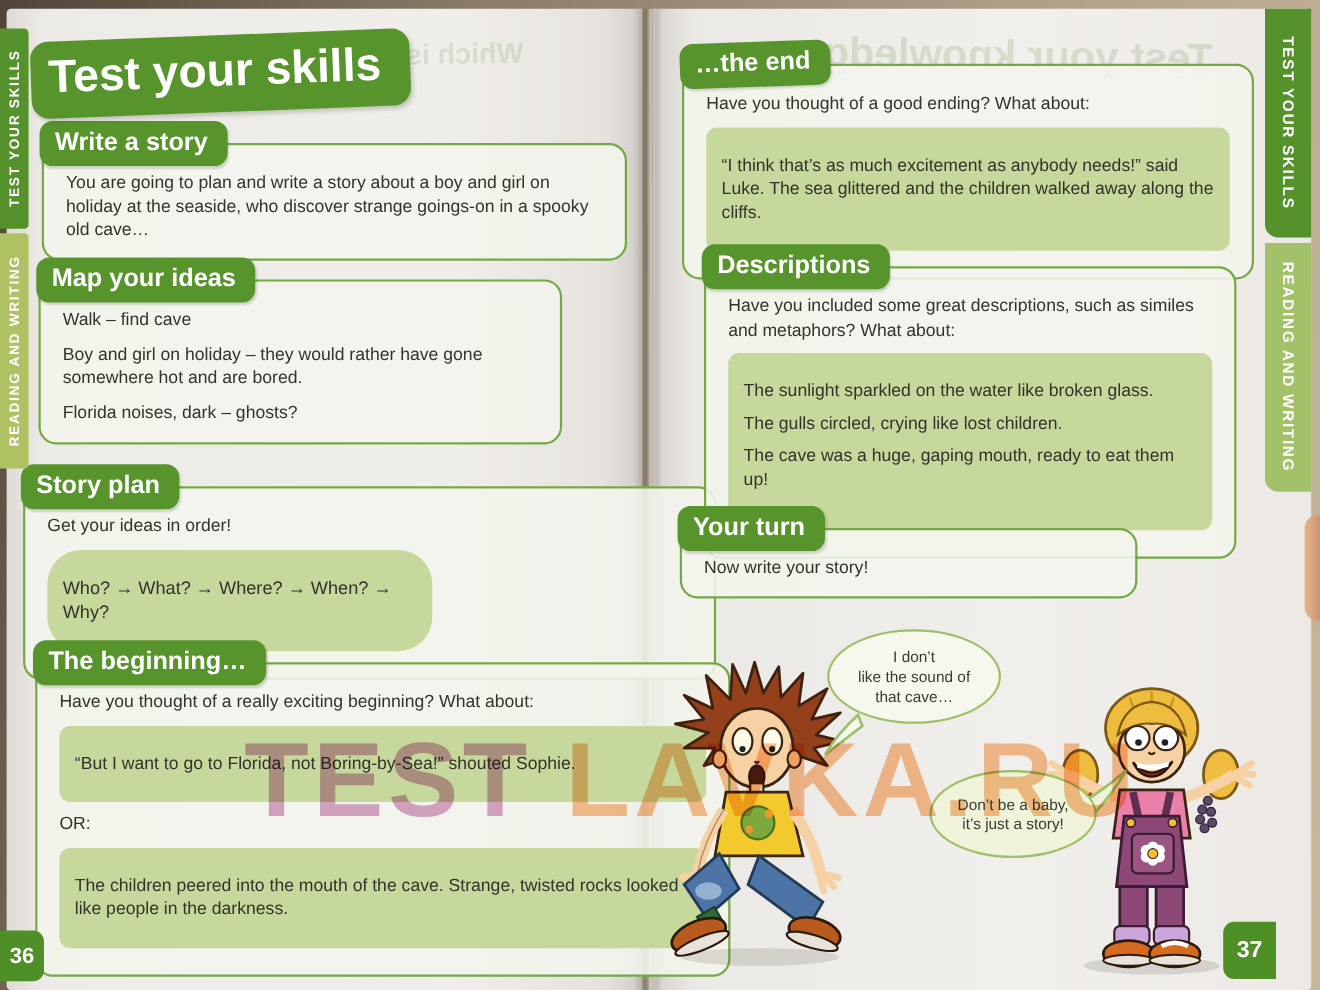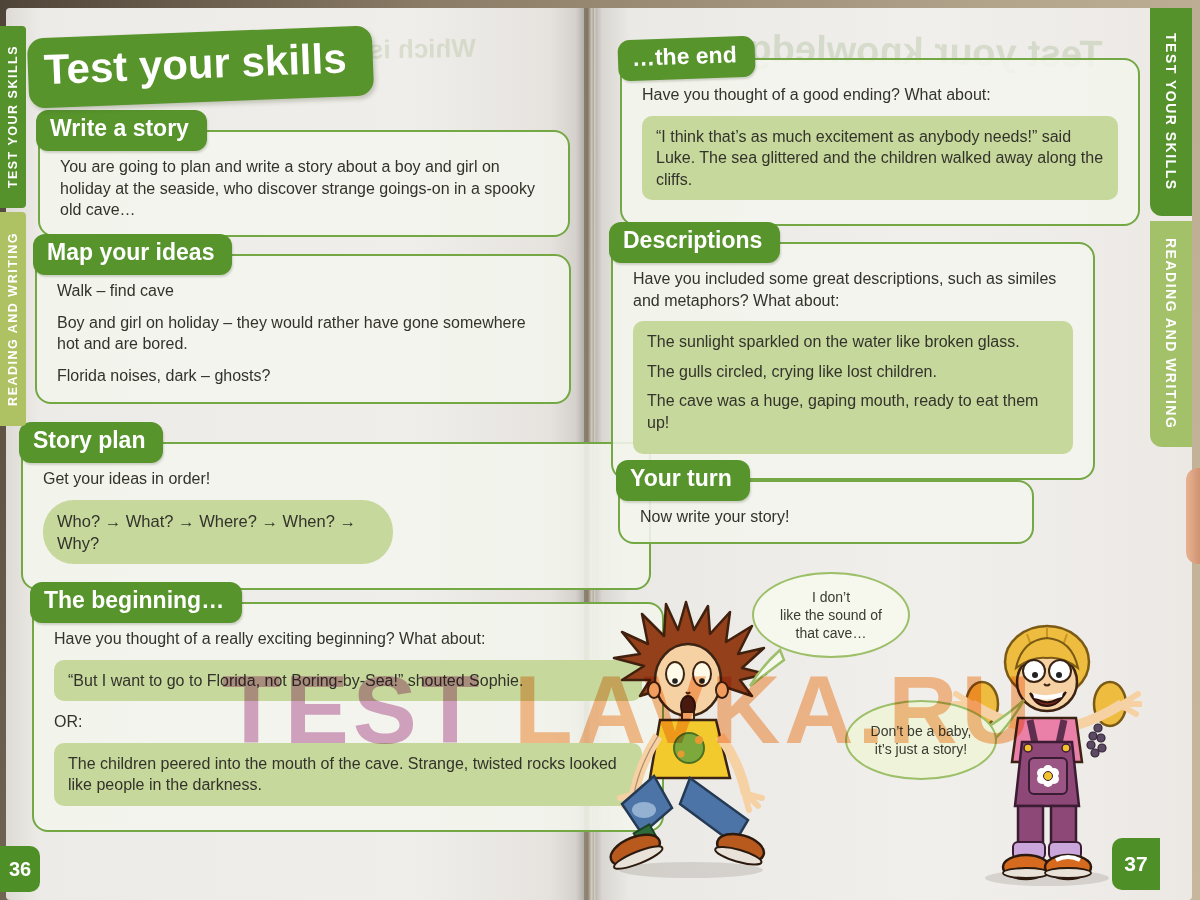--- a/index.html
+++ b/index.html
@@ -66,21 +66,21 @@
     position:absolute; top:-22px; left:-4px;
     background:#57942c; color:#fff; font-weight:bold; font-size:23px;
     padding:5px 18px 9px 14px; border-radius:12px;
     white-space:nowrap;
     box-shadow: 1px 2px 2px rgba(60,70,40,0.2);
   }
   .panel-body { padding:24px 20px 14px 20px; font-size:16px; line-height:1.35; color:#33332b; }
   .panel-body p { margin-bottom:10px; }
   .hl {
     background:#c6d89c; border-radius:10px;
-    padding:10px 14px; margin:4px 0 10px 0;
+    padding:24px 14px; margin:4px 0 10px 0;
   }
   .hl p { margin-bottom:8px; }
   .hl p:last-child { margin-bottom:10px; }
   .seq { font-size:16.5px; }
   
   .bubble {
     position:absolute; z-index:12;
     border:2.5px solid #9cbf68; border-radius:50%;
     display:flex; align-items:center; justify-content:center;
     text-align:center; font-size:14px; line-height:1.3; color:#3a3a30;
@@ -137,21 +137,21 @@
 
 <div class="main-title">Test your skills</div>
 
 <div class="panel" style="left:38px; top:130px; width:532px; min-height:84px;">
   <div class="panel-tab">Write a story</div>
   <div class="panel-body">
     <p style="margin:0;">You are going to plan and write a story about a boy and girl on holiday at the seaside, who discover strange goings-on in a spooky old cave…</p>
   </div>
 </div>
 
-<div class="panel" style="left:35px; top:254px; width:536px; min-height:150px;">
+<div class="panel" style="left:35px; top:254px; width:476px; min-height:150px;">
   <div class="panel-tab">Map your ideas</div>
   <div class="panel-body">
     <p>Walk – find cave</p>
     <p>Boy and girl on holiday – they would rather have gone somewhere hot and are bored.</p>
     <p style="margin-bottom:0;">Florida noises, dark – ghosts?</p>
   </div>
 </div>
 
 <div class="panel" style="left:21px; top:442px; width:630px; min-height:118px;">
   <div class="panel-tab">Story plan</div>
@@ -172,21 +172,21 @@
 </div>
 
 <div class="panel" style="left:620px; top:58px; width:520px; min-height:128px;">
   <div class="panel-tab" style="transform:rotate(-2deg);">…the end</div>
   <div class="panel-body">
     <p>Have you thought of a good ending? What about:</p>
     <div class="hl">“I think that’s as much excitement as anybody needs!” said Luke. The sea glittered and the children walked away along the cliffs.</div>
   </div>
 </div>
 
-<div class="panel" style="left:611px; top:242px; width:484px; min-height:196px;">
+<div class="panel" style="left:640px; top:242px; width:484px; min-height:196px;">
   <div class="panel-tab">Descriptions</div>
   <div class="panel-body">
     <p>Have you included some great descriptions, such as similes and metaphors? What about:</p>
     <div class="hl">
       <p>The sunlight sparkled on the water like broken glass.</p>
       <p>The gulls circled, crying like lost children.</p>
       <p>The cave was a huge, gaping mouth, ready to eat them up!</p>
     </div>
   </div>
 </div>

